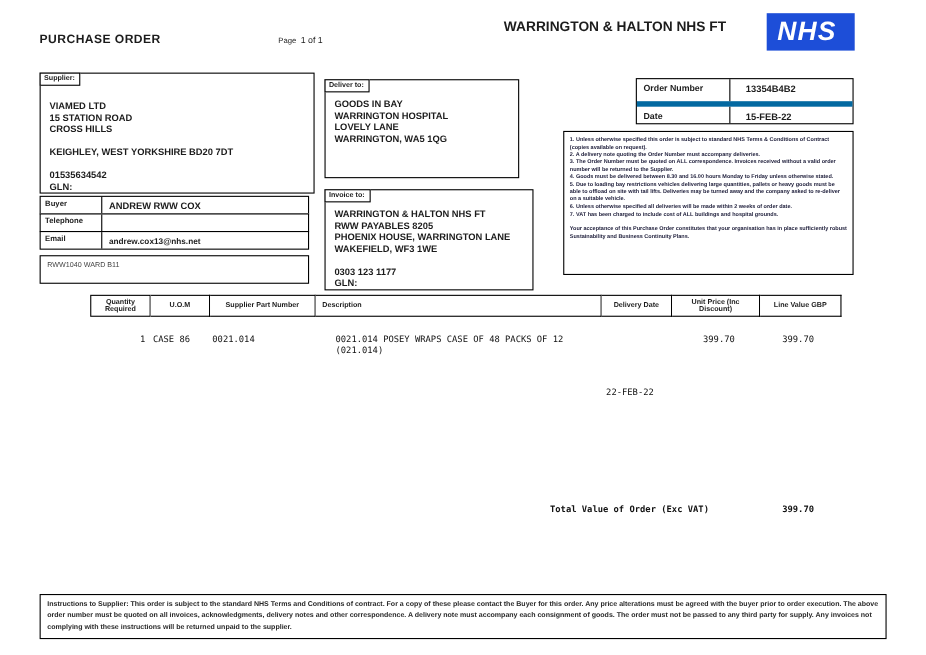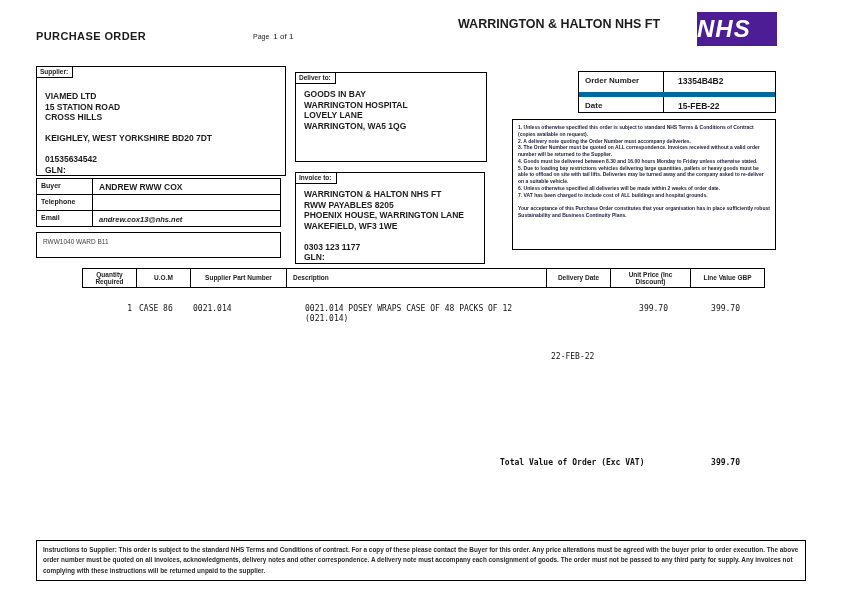--- a/index.html
+++ b/index.html
@@ -13,56 +13,56 @@
     color: #1c1c1c;
     overflow: hidden;
   }
   
   .po-title { position: absolute; left: 36px; top: 30px; font-size: 11px; font-weight: bold; letter-spacing: .4px; }
   .page-info { position: absolute; left: 253px; top: 32px; font-size: 8px; }
   .page-info .pg-label { font-size: 7px; margin-right: 4px; }
   .trust-name { position: absolute; left: 458px; top: 17px; font-size: 12.5px; font-weight: bold; }
   .nhs-logo {
     position: absolute; left: 697px; top: 12px; width: 80px; height: 34px;
-    background: #4c1d95; color: #ffffff; font-style: italic; font-weight: bold;
-    font-size: 24px; display: flex; align-items: center; justify-content: flex-start;
+    background: #1d4ed8; color: #ffffff; font-style: italic; font-weight: bold;
+    font-size: 24px; display: flex; align-items: center; justify-content: center;
     padding-right: 7px; letter-spacing: 1px;
   }
   
   .box { position: absolute; border: 1px solid #000; background: #fff; }
   .box-label {
     position: absolute; top: -1px; left: -1px;
     border: 1px solid #000; padding: 1px 4px 2px 3px;
     font-size: 6.5px; font-weight: bold; background: #fff; white-space: nowrap;
   }
   .addr { position: absolute; left: 8px; font-size: 8.5px; font-weight: bold; line-height: 10.5px; }
   .addr div { min-height: 10.5px; white-space: nowrap; }
   .supplier-box { left: 36px; top: 66px; width: 250px; height: 110px; }
   .supplier-box .addr { top: 24px; }
-  .deliver-box { left: 295px; top: 72px; width: 192px; height: 90px; }
+  .deliver-box { left: 295px; top: 72px; width: 177px; height: 90px; }
   .deliver-box .addr { top: 16px; }
   .invoice-box { left: 295px; top: 172px; width: 190px; height: 92px; }
   .invoice-box .addr { top: 16px; }
   
   .order-table { left: 578px; top: 71px; width: 198px; }
   .order-row { display: flex; height: 20px; justify-content: space-between; }
   .order-row + .order-row { border-top: 5px solid #0369a1; }
   .order-label { width: 85px; border-right: 1px solid #000; font-size: 8px; font-weight: bold; padding: 4px 0 0 6px; }
   .order-value { flex: 1; font-size: 8.5px; font-weight: bold; padding: 4px 0 0 14px; }
   
   .terms-box {
     left: 512px; top: 119px; width: 264px; height: 131px;
     padding: 4px 5px; font-size: 5px; line-height: 1.35;
     white-space: pre-line; font-weight: 600; color: #23233f;
   }
   
   .info-row { position: absolute; left: 36px; width: 245px; height: 17px; border: 1px solid #000; background: #fff; }
   .info-label { position: absolute; left: 0; top: 0; bottom: 0; width: 56px; border-right: 1px solid #000; font-size: 7px; font-weight: bold; padding: 3px 0 0 4px; }
   .info-value { position: absolute; left: 62px; top: 3px; font-size: 8.5px; font-weight: bold; white-space: nowrap; }
-  .info-value.small { font-size: 7.5px; top: 4px; font-style: italic; }
+  .info-value.small { font-size: 7.5px; top: 4px; }
   .ref-box { left: 36px; top: 232px; width: 245px; height: 26px; }
   .ref-text { position: absolute; left: 6px; top: 5px; font-size: 6.5px; color: #444; }
   
   .items-header { position: absolute; left: 82px; top: 268px; display: flex; }
   .th {
     border: 1px solid #000; border-left: none; height: 20px;
     font-size: 6.5px; font-weight: bold; text-align: center;
     display: flex; align-items: center; justify-content: center;
     line-height: 1.15; padding: 0 2px; background: #fff;
   }

